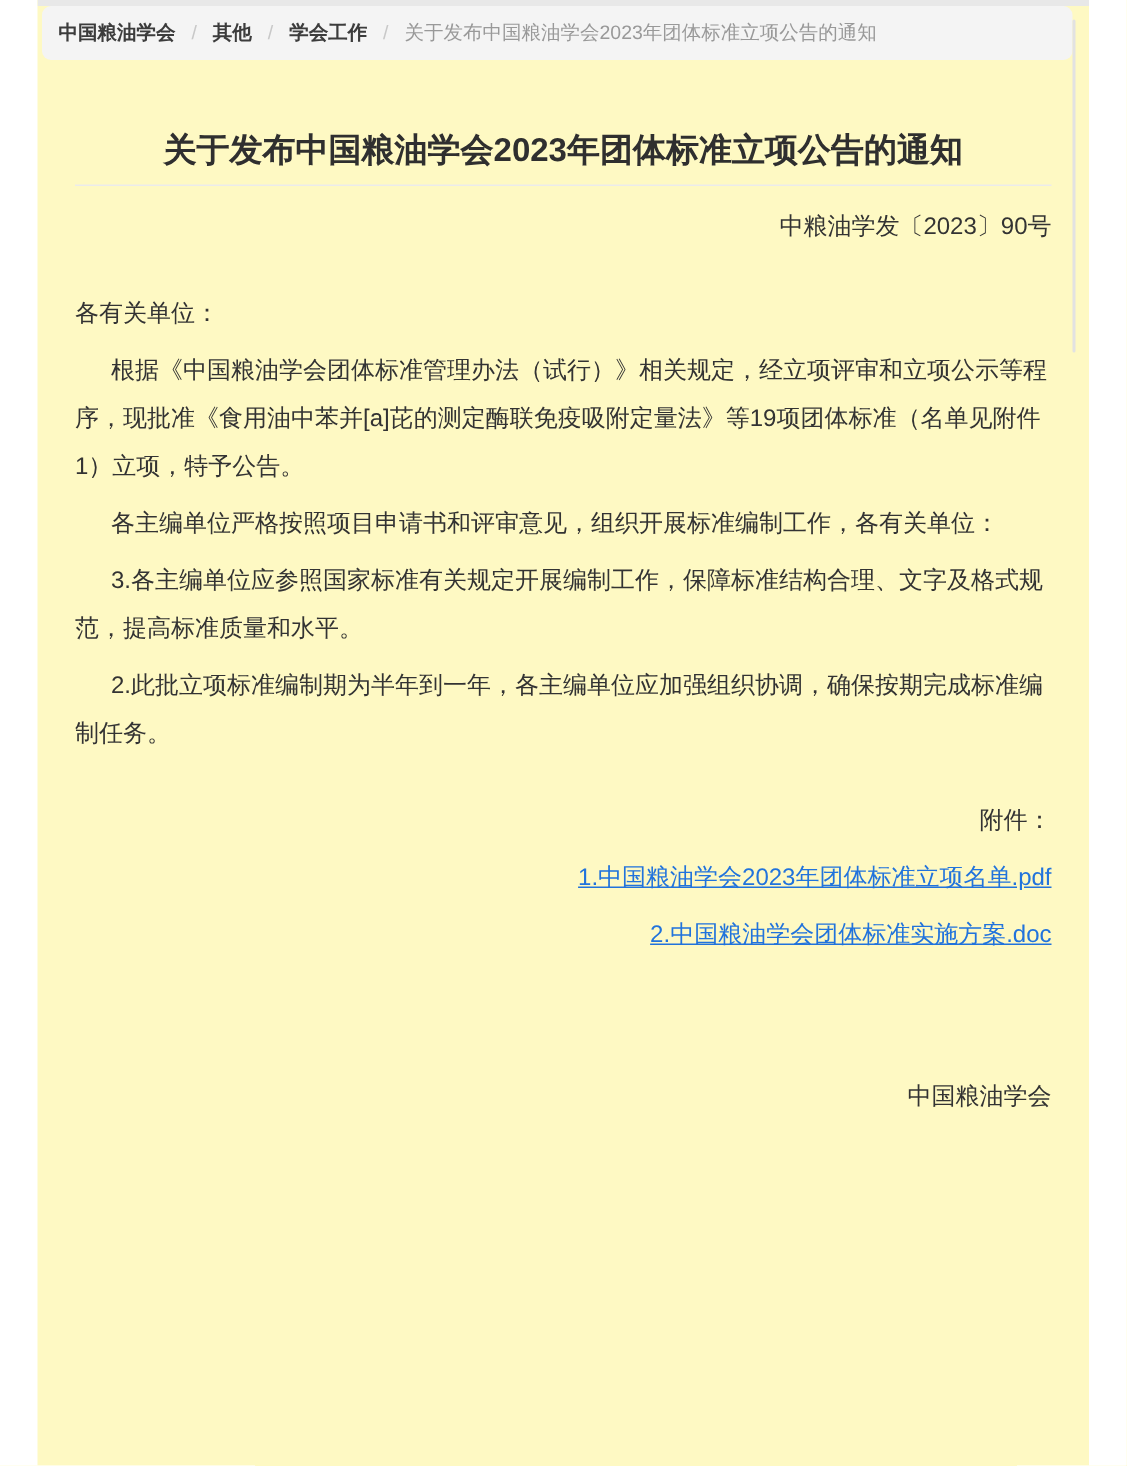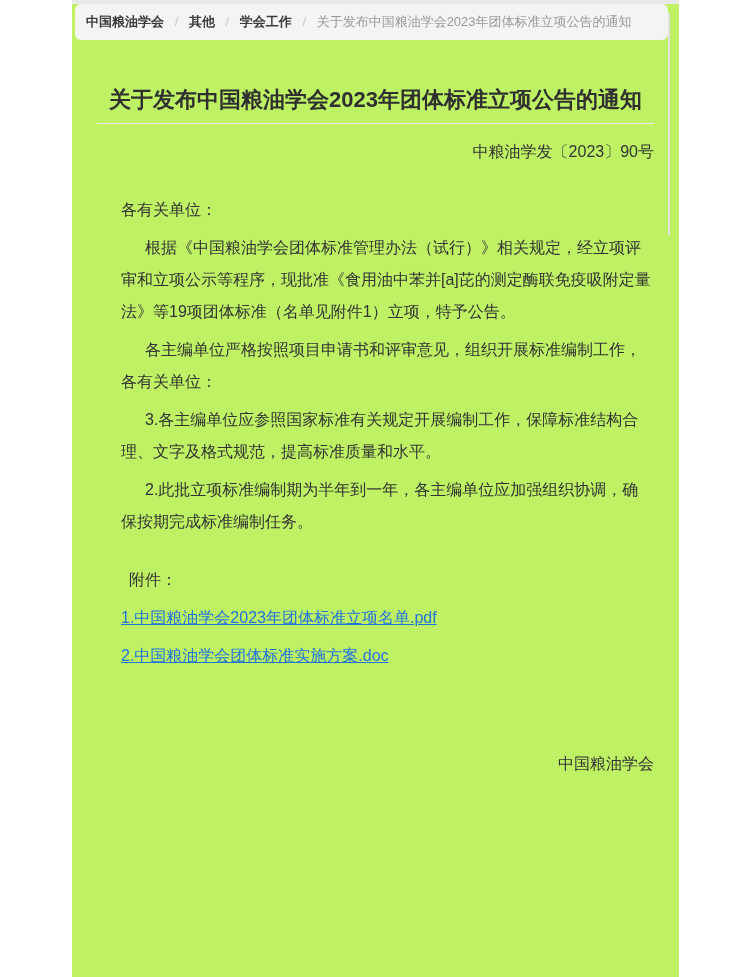--- a/index.html
+++ b/index.html
@@ -3,24 +3,24 @@
 <meta charset="utf-8">
 <style>
   html, body {
     margin: 0;
     padding: 0;
     background: #ffffff;
     font-family: "Liberation Sans", "DejaVu Sans", sans-serif;
   }
   .page {
     position: relative;
-    width: 607px;
+    width: 701px;
     min-height: 977px;
     margin: 0 auto;
-    background: #bef264;
+    background: #fef9c3;
     overflow: hidden;
   }
   .top-strip {
     height: 4px;
     width: 100%;
     background: #e8e8e8;
   }
   .breadcrumb {
     margin: 0 11px 0 3px;
     height: 36px;
@@ -74,32 +74,31 @@
     margin-top: 16px;
     text-align: right;
     font-size: 16px;
     color: #333333;
     line-height: 24px;
   }
   .article {
     margin-top: 30px;
     font-size: 16px;
     color: #333333;
-    margin-left: 24px;
   }
   .article p {
     margin: 6px 0;
     line-height: 32px;
   }
   p.salutation { text-indent: 0; }
   p.indent { text-indent: 1.5em; }
   p.half-indent { text-indent: 0.5em; }
   .contact { margin-top: 18px; }
   .contact p { margin: 2px 0; }
-  .attachments { margin-top: 26px; }
+  .attachments { margin-top: 26px; text-align: right; }
   .attachments p { margin: 6px 0; }
   a.file-link {
     color: #2173dc;
     text-decoration: underline;
     cursor: pointer;
   }
   .signature {
     margin-top: 76px;
     text-align: right;
   }

